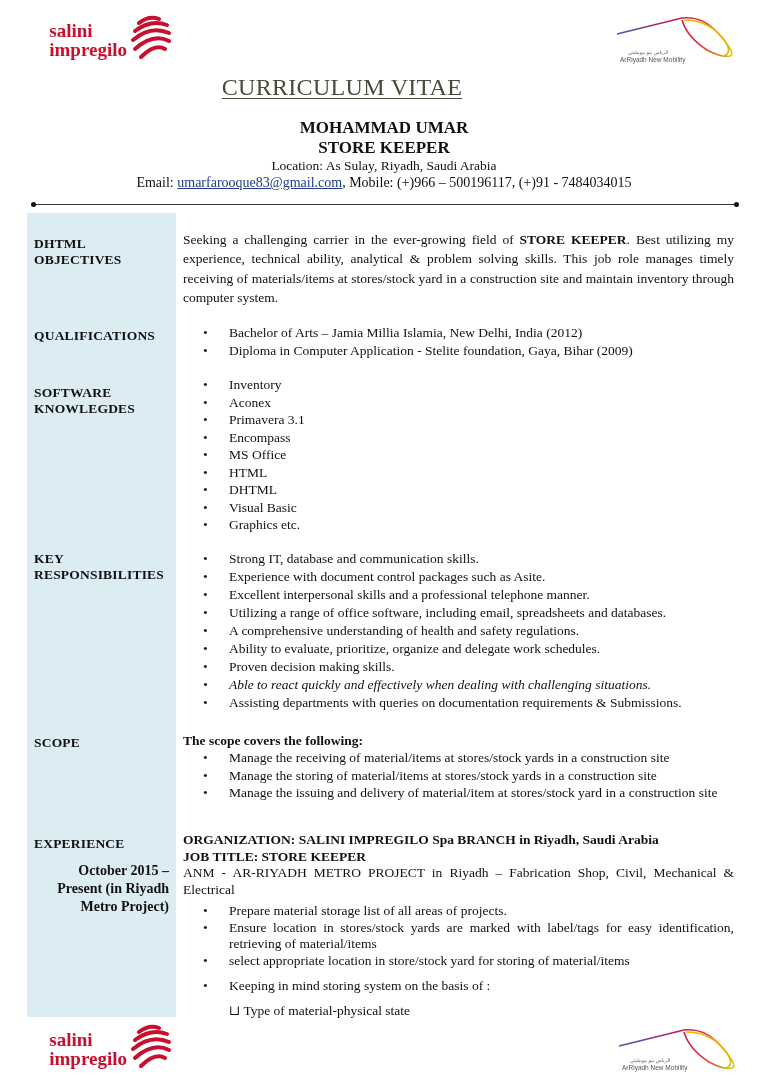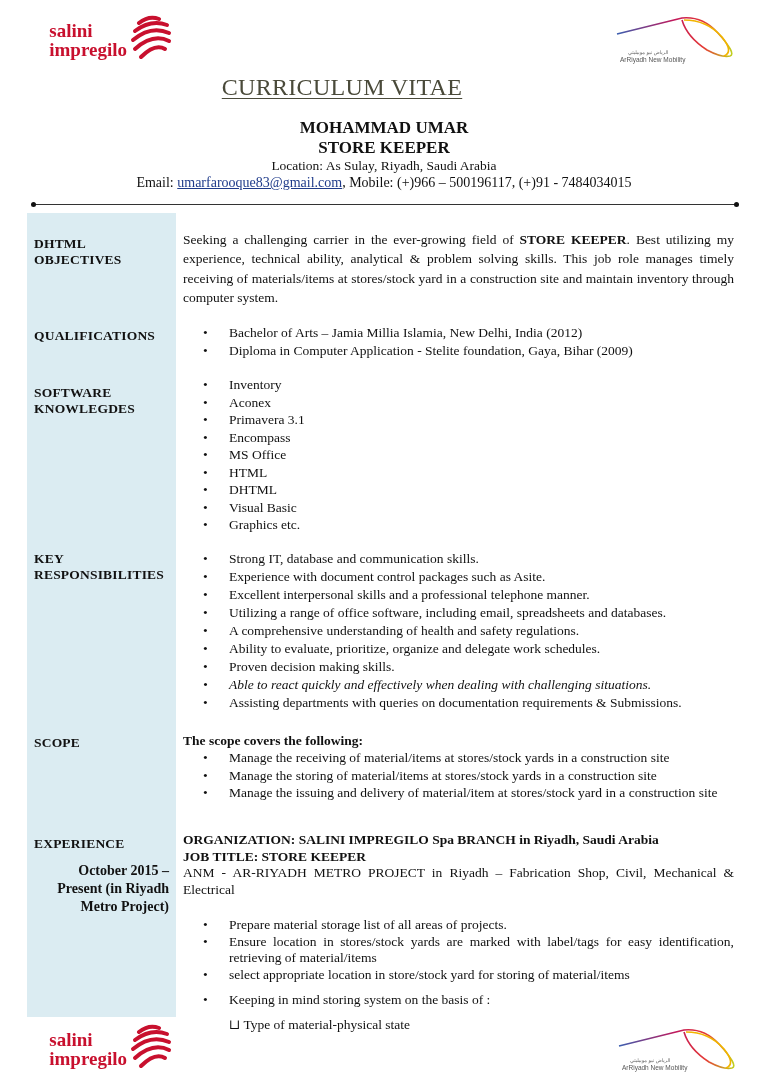--- a/index.html
+++ b/index.html
@@ -154,21 +154,21 @@
 <div class="abs label" style="top:836px;">EXPERIENCE</div>
 <div class="abs exp-date" style="top:862px;">
   <div>October 2015 –</div>
   <div>Present (in Riyadh</div>
   <div>Metro Project)</div>
 </div>
 <div class="abs content" style="top:832px;">
   <div class="bold" style="line-height:16.5px;">ORGANIZATION: SALINI IMPREGILO Spa BRANCH in Riyadh, Saudi Arabia</div>
   <div class="bold" style="line-height:16.5px;">JOB TITLE: STORE KEEPER</div>
   <div class="para" style="line-height:16.5px;">ANM - AR-RIYADH METRO PROJECT in Riyadh – Fabrication Shop, Civil, Mechanical &amp; Electrical</div>
-  <ul class="bl" style="margin-top:19px;">
+  <ul class="bl" style="margin-top:5px;">
     <li style="line-height:16.5px;">Prepare material storage list of all areas of projects.</li>
     <li style="line-height:16.5px; text-align:justify;">Ensure location in stores/stock yards are marked with label/tags for easy identification, retrieving of material/items</li>
     <li style="line-height:16.5px;">select appropriate location in store/stock yard for storing of material/items</li>
     <li style="line-height:16.5px; margin-top:9px;"> Keeping in mind storing system on the basis of :</li>
   </ul>
   <div class="sub" style="line-height:16.5px; margin-top:8px;">⊔ Type of material-physical state</div>
 </div>
 
 <div class="abs salini" style="top:1024px;">
   <div class="salini-text" style="top:6px;">

